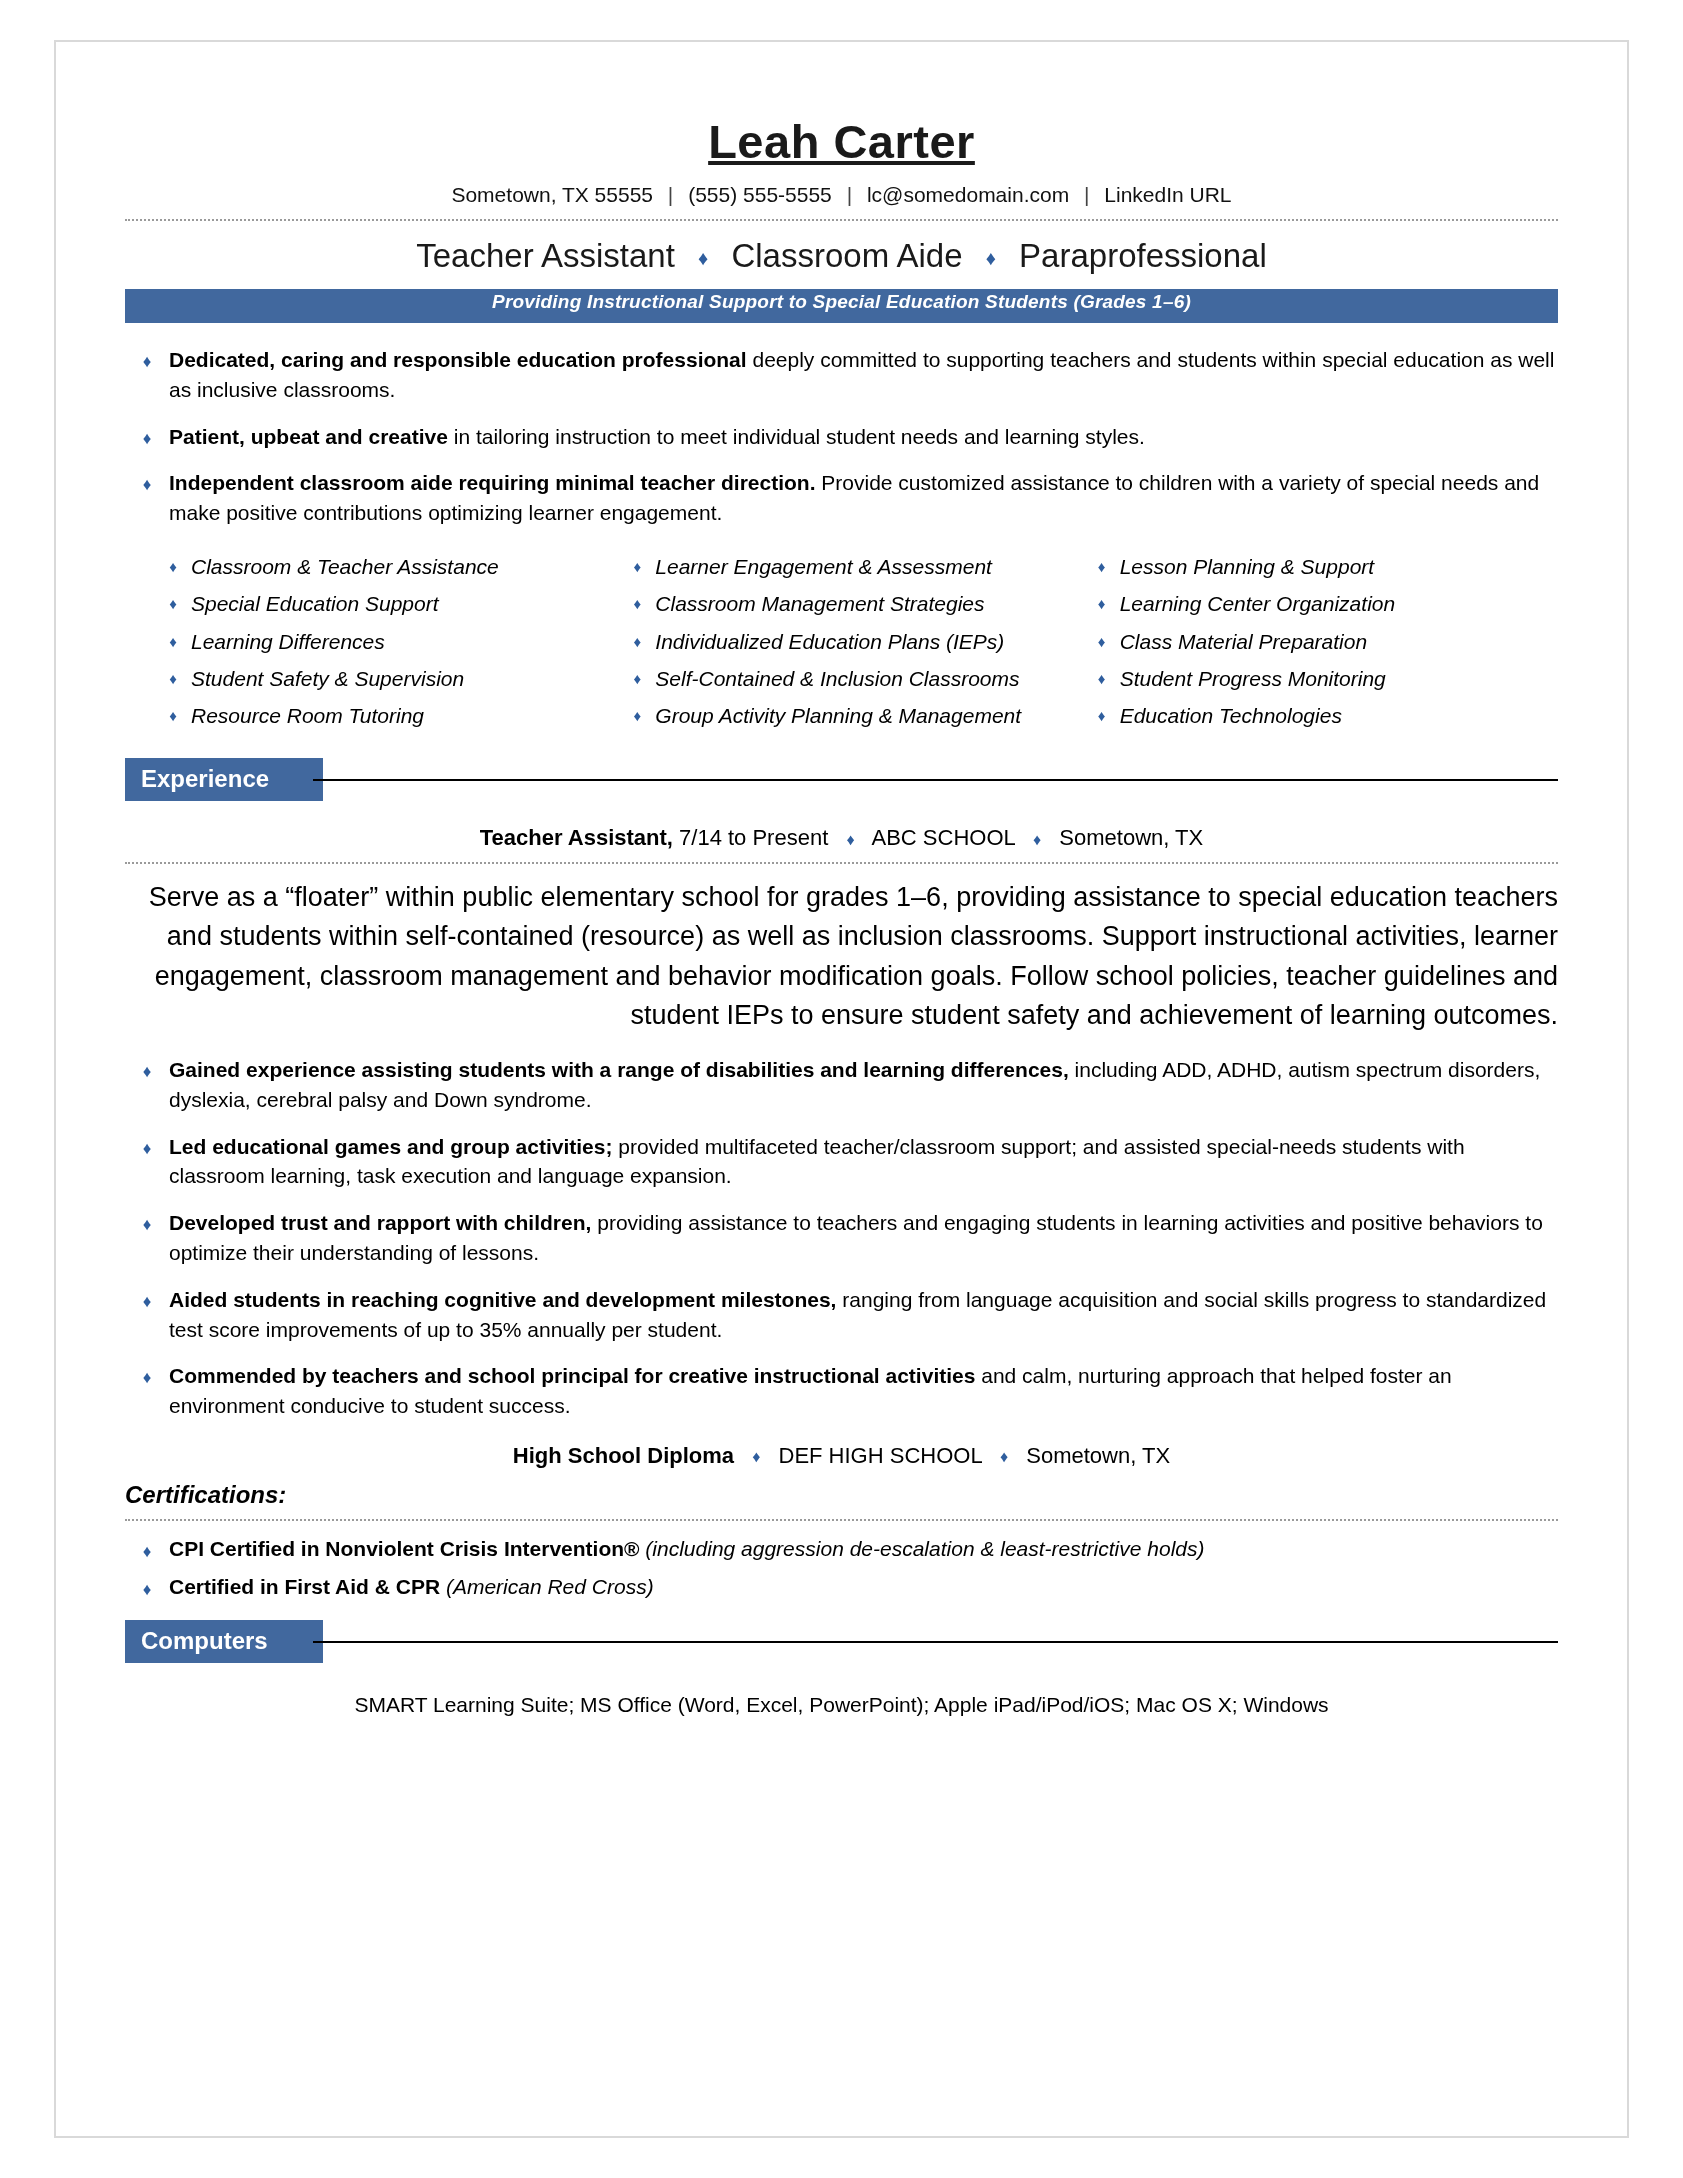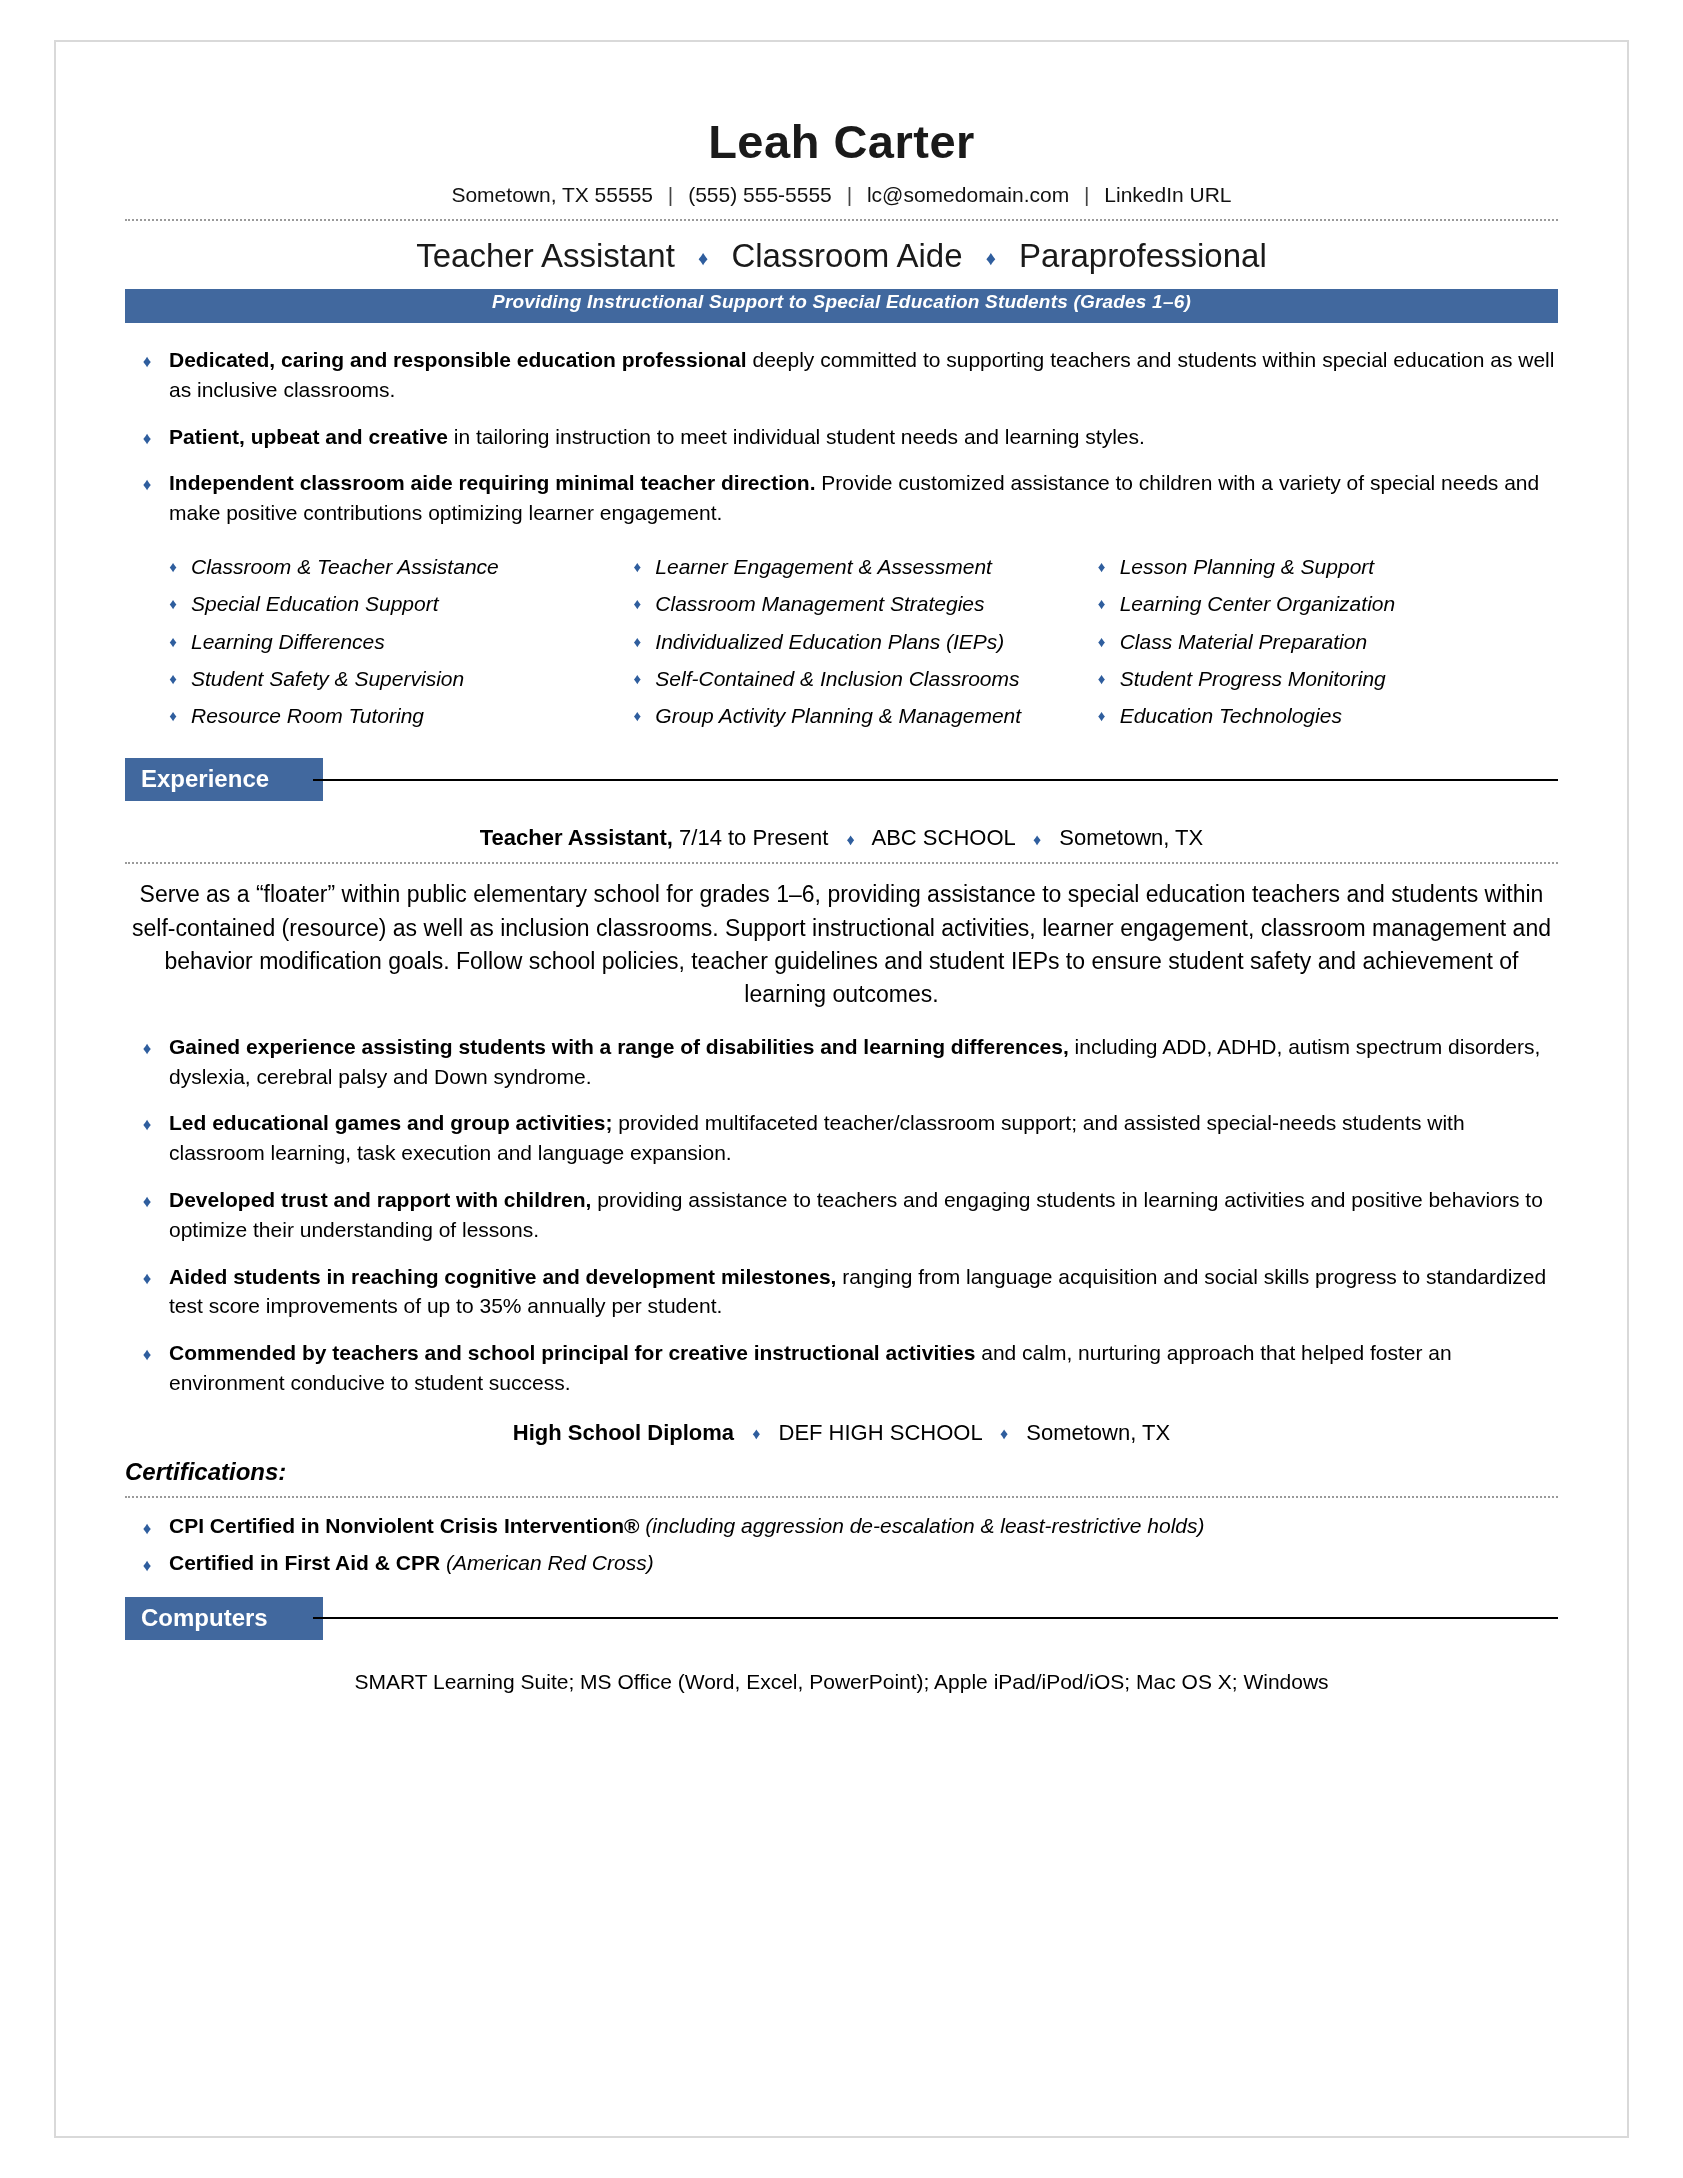--- a/index.html
+++ b/index.html
@@ -29,20 +29,21 @@
   }
 
   
   .name {
     text-align: center;
     font-size: 47px;
     font-weight: bold;
     letter-spacing: 0.5px;
     color: #1a1a1a;
     margin: 18px 0 14px 0;
+    text-decoration: underline;
   }
   .contact {
     text-align: center;
     font-size: 21px;
     color: #111111;
     padding-bottom: 12px;
     border-bottom: 2px dotted #9a9a9a;
   }
   .contact .sep {
     color: #444;
@@ -158,24 +159,24 @@
     padding-bottom: 11px;
     border-bottom: 2px dotted #9a9a9a;
   }
   .job-head .dia {
     color: #2f5e9e;
     font-size: 16px;
     padding: 0 12px;
     vertical-align: middle;
   }
   .job-desc {
-    font-size: 23px;
+    font-size: 27px;
     line-height: 1.45;
     margin-top: 14px;
-    text-align: center;
+    text-align: right;
   }
   .job-bullets {
     margin-top: 20px;
   }
 
   
   .edu-line {
     text-align: center;
     font-size: 22px;
     margin-top: 22px;

